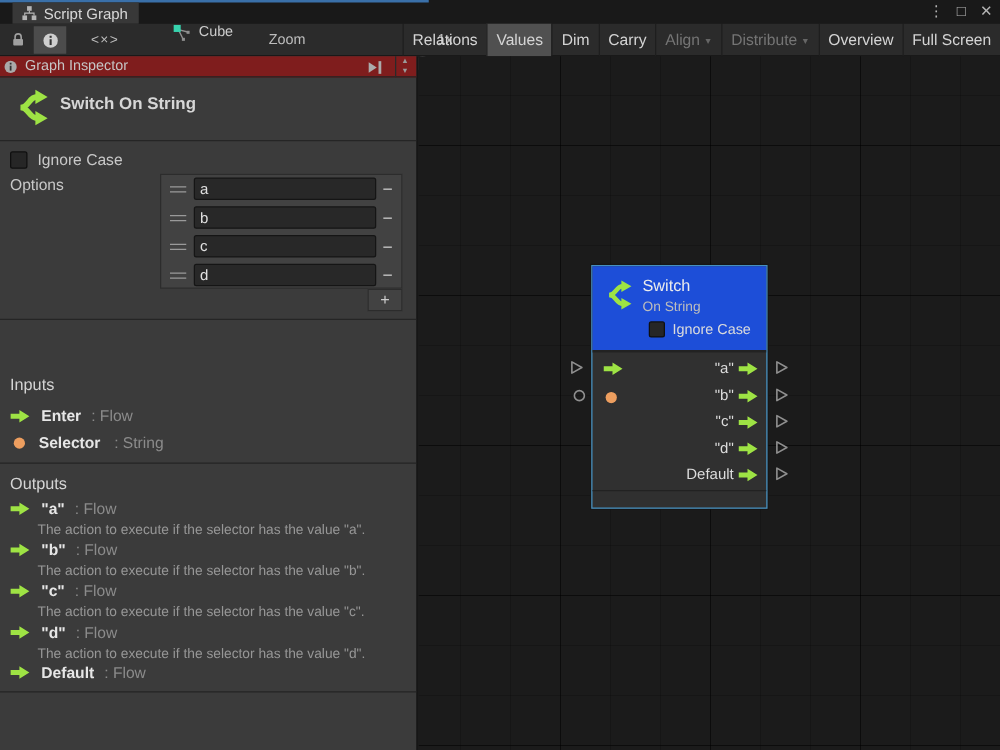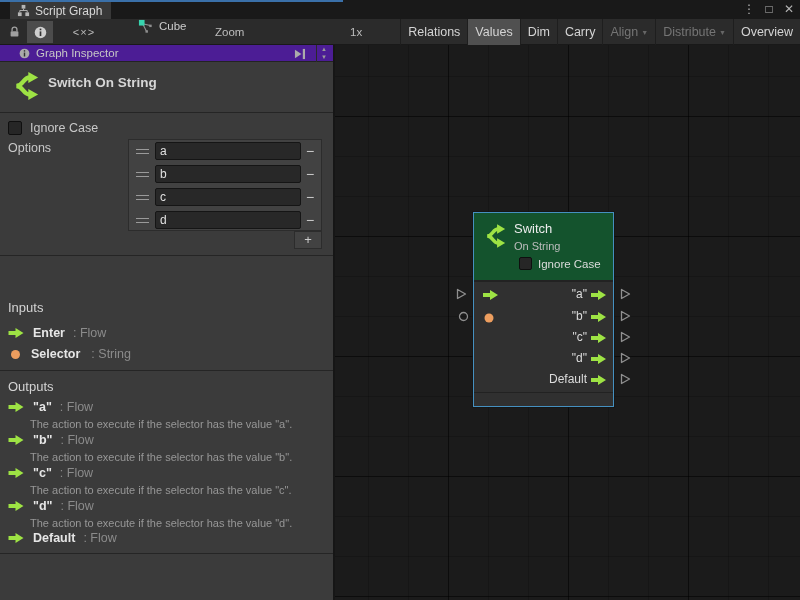--- a/index.html
+++ b/index.html
@@ -33,22 +33,22 @@
   .tb-right .rbtn { height:26px; line-height:26px; padding:0 7px; font-size:12.5px; color:#d4d4d4;
                     border-left:1px solid #1e1e1e; white-space:nowrap; }
   .tb-right .rbtn.active { background:#505050; }
   .tb-right .rbtn.disabled { color:#757575; }
   .dd-arrow { font-size:7px; color:#9a9a9a; margin-left:3px; vertical-align:1px; }
   .rbtn.disabled .dd-arrow { color:#666; }
 
   
   .inspector { position:absolute; left:0; top:45px; width:335px; height:555px; background:#3b3b3b;
                border-right:2px solid #161616; }
-  .insp-header { position:absolute; left:0; top:0; width:333px; height:17px; background:#4c1d95;
-                 border-bottom:1px solid #232323; display:flex; align-items:center; gap:6px; padding-left:19px; }
+  .insp-header { position:absolute; left:0; top:0; width:333px; height:17px; background:#7f1d1d;
+                 border-bottom:1px solid #232323; display:flex; align-items:center; gap:6px; padding-left:3px; }
   .insp-header-label { font-size:11.5px; color:#c6c6c6; }
   .dock-btn { position:absolute; right:24px; top:1px; width:18px; height:15px; display:flex; align-items:center; justify-content:center; }
   .spinner { position:absolute; right:2px; top:0; width:15px; height:17px; border-left:1px solid #2a2a2a; }
   .spin-cell { height:8px; text-align:center; font-size:6px; color:#9a9a9a; line-height:8px; }
 
   .title-block { position:absolute; left:0; top:17px; width:333px; height:50px;font-weight:bold; }
   .title-icon { position:absolute; left:12px; top:7px; }
   .insp-title { position:absolute; left:48px; top:13px; font-size:13.5px; color:#d6d6d6; }
   .divider { position:absolute; left:0; width:333px; height:1px; background:#252525; }
 
@@ -87,21 +87,21 @@
       linear-gradient(to right, rgba(0,0,0,0.45) 1px, transparent 1px),
       linear-gradient(to bottom, rgba(0,0,0,0.45) 1px, transparent 1px),
       linear-gradient(to right, rgba(0,0,0,0.20) 1px, transparent 1px),
       linear-gradient(to bottom, rgba(0,0,0,0.20) 1px, transparent 1px);
     background-size:120px 120px,120px 120px,40px 40px,40px 40px;
     background-position:113px 0,0 71px,33px 0,0 31px; }
 
   
   .node { position:absolute; left:473px; top:212px; width:141px; height:195px;
           border:1px solid #4590c0; background:#303030; box-shadow:0 0 0 1px rgba(20,20,20,.6); }
-  .node-header { position:absolute; left:0; top:0; width:139px; height:67px; background:#14532d; }
+  .node-header { position:absolute; left:0; top:0; width:139px; height:67px; background:#1d4ed8; }
   .node-icon { position:absolute; left:10px; top:9px; }
   .node-title { position:absolute; left:40px; top:8px; font-size:13px; color:#ececec; }
   .node-subtitle { position:absolute; left:40px; top:27px; font-size:11px; color:#bdbdbd; }
   .node-ignore { position:absolute; left:45px; top:44px; display:flex; align-items:center; gap:6px; }
   .node-ignore .checkbox { width:13px; height:13px; }
   .node-ignore-label { font-size:11.5px; color:#dcdcdc; }
   .node-divider { position:absolute; left:0; top:67px; width:139px; height:2px; background:#222222; }
   .node-row { position:absolute; left:0; width:139px; height:21px; }
   .row-label { position:absolute; right:26px; top:3px; font-size:12px; color:#dcdcdc; }
   .row-arrow-right { position:absolute; right:5px; top:5px; }
@@ -192,20 +192,21 @@
     <div class="tb-zoom-value">1x</div>
 
     <div class="tb-right">
       <div class="rbtn">Relations</div>
       <div class="rbtn active">Values</div>
       <div class="rbtn">Dim</div>
       <div class="rbtn">Carry</div>
       <div class="rbtn disabled"><span>Align</span><span class="dd-arrow">▼</span></div>
       <div class="rbtn disabled"><span>Distribute</span><span class="dd-arrow">▼</span></div>
       <div class="rbtn">Overview</div>
+      <div class="rbtn">Full Screen</div>
     </div>
   </div>
 
   <div class="inspector">
 
     <div class="insp-header">
       <span>
         <svg width="11" height="11" viewBox="0 0 14 14">
           <circle cx="7" cy="7" r="6.2" fill="#aaaaaa"></circle>
           <rect x="6.1" y="5.8" width="1.8" height="5" fill="#313131"></rect>

